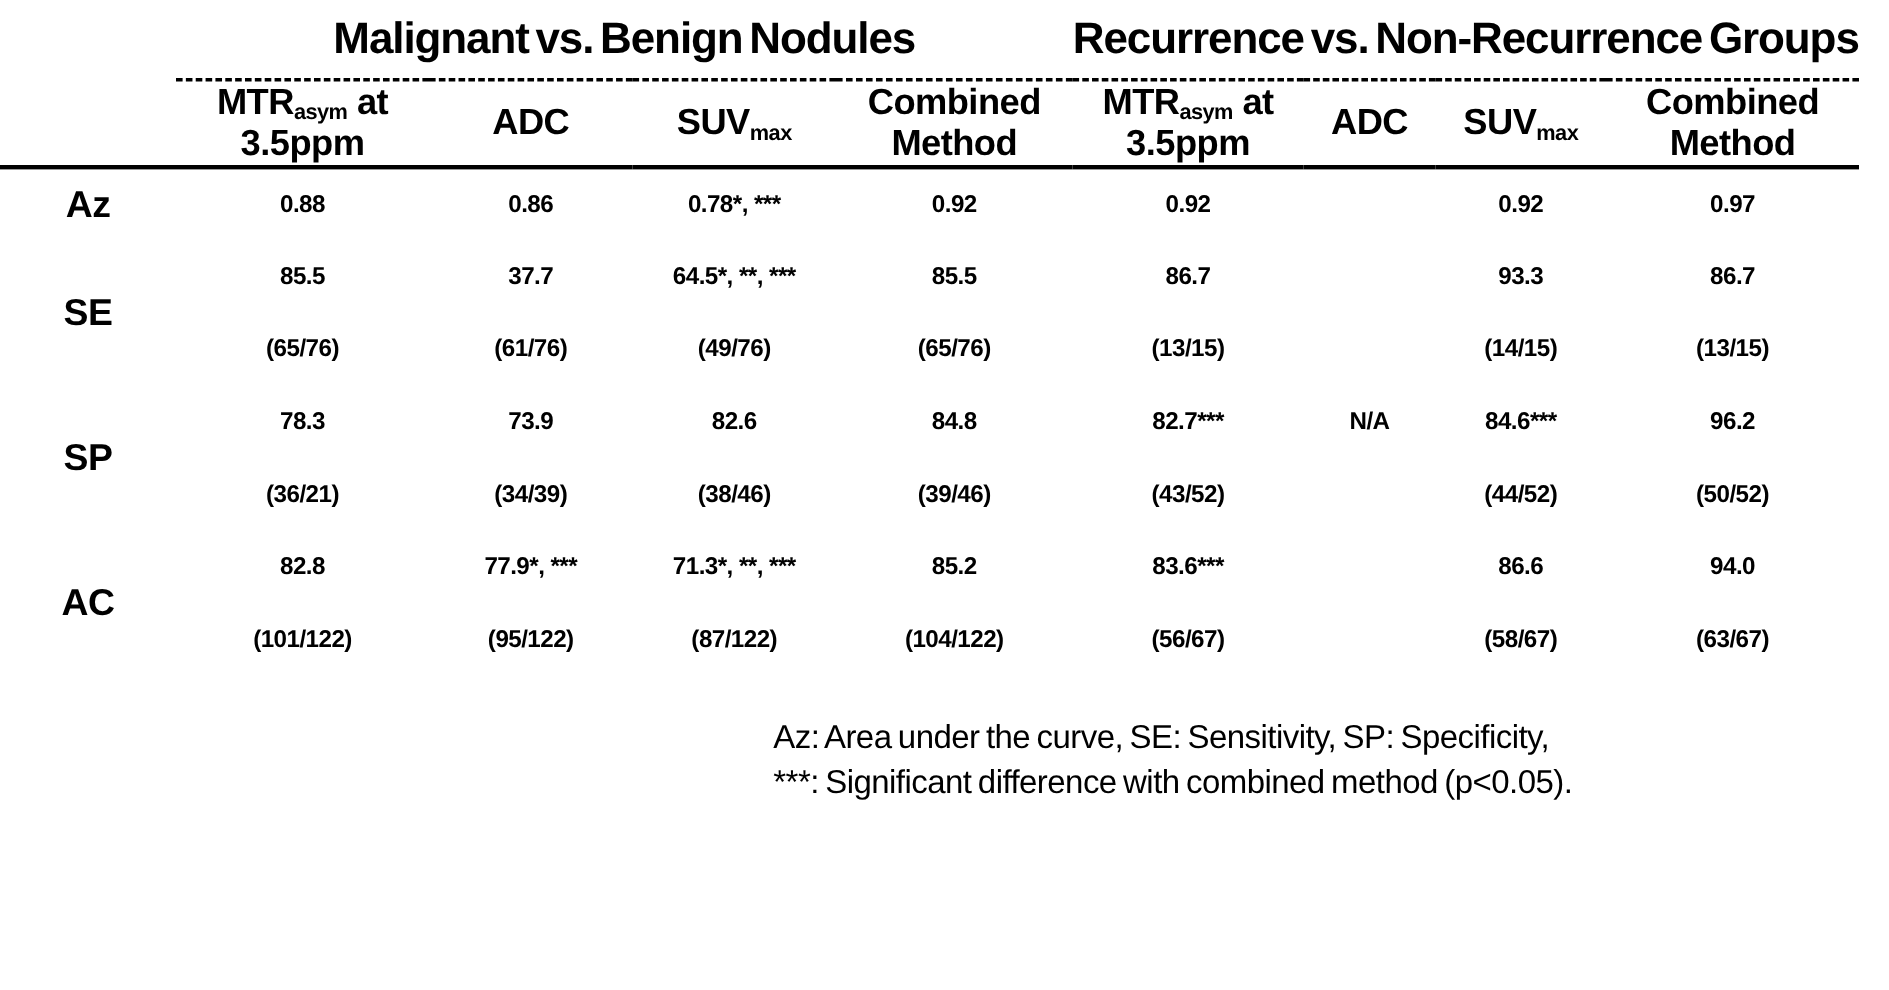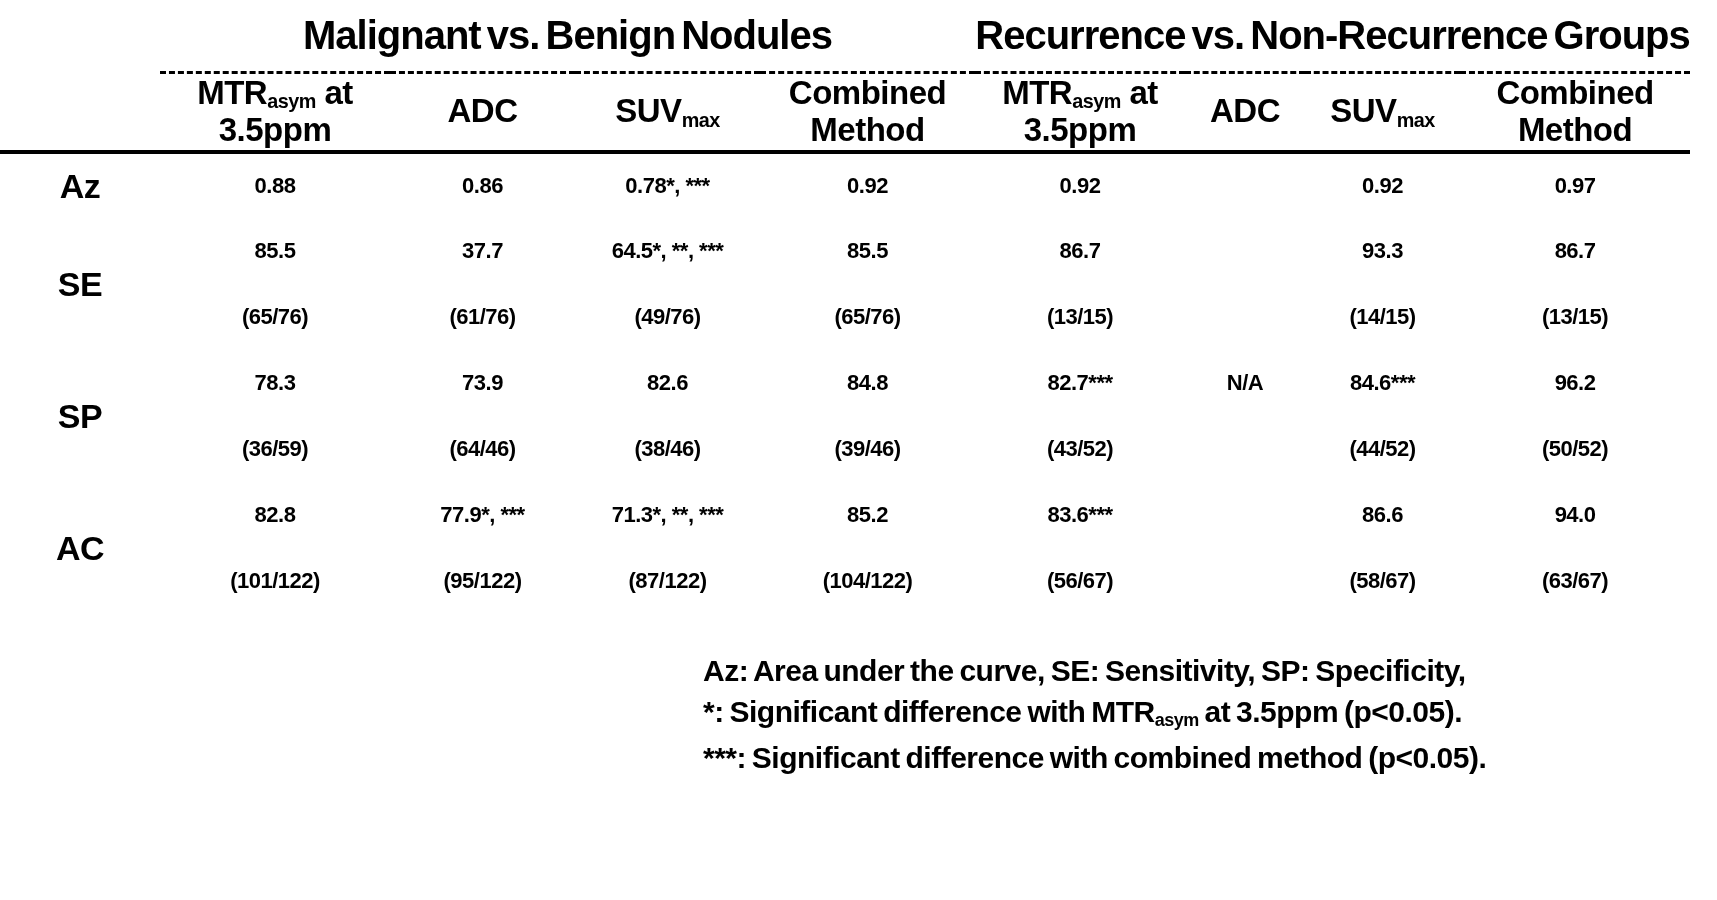--- a/index.html
+++ b/index.html
@@ -48,21 +48,21 @@
     vertical-align: baseline;
     position: relative;
     top: 0.22em;
     letter-spacing: -0.5px;
   }
 
   .footnotes {
     position: absolute;
     left: 703px; top: 650px;
     width: 1000px;
-    font-weight: bold;
+    font-weight: normal;
     font-size: 30px;
     line-height: 41px;
     letter-spacing: -0.5px;
     word-spacing: -2px;
     white-space: nowrap;
   }
 </style>
 </head>
 <body>
 
@@ -139,22 +139,22 @@
       <td>78.3</td>
       <td>73.9</td>
       <td>82.6</td>
       <td>84.8</td>
       <td>82.7***</td>
       <td>N/A</td>
       <td>84.6***</td>
       <td>96.2</td>
     </tr>
     <tr class="data-row">
-      <td>(36/59)</td>
-      <td>(64/46)</td>
+      <td>(36/21)</td>
+      <td>(34/39)</td>
       <td>(38/46)</td>
       <td>(39/46)</td>
       <td>(43/52)</td>
       <td></td>
       <td>(44/52)</td>
       <td>(50/52)</td>
     </tr>
 
     <tr class="data-row">
       <th class="rowlabel" rowspan="2">AC</th>
@@ -175,17 +175,16 @@
       <td>(56/67)</td>
       <td></td>
       <td>(58/67)</td>
       <td>(63/67)</td>
     </tr>
   </tbody>
     </table>
 
   <div class="footnotes">
     <div>Az: Area under the curve, SE: Sensitivity, SP: Specificity,</div>
-    <div><span>*: Significant difference with MTR</span><sub class="sb">asym</sub><span> at 3.5ppm (p&lt;0.05).</span></div>
     <div>***: Significant difference with combined method (p&lt;0.05).</div>
   </div>
 
 </div>
 
 </body></html>

